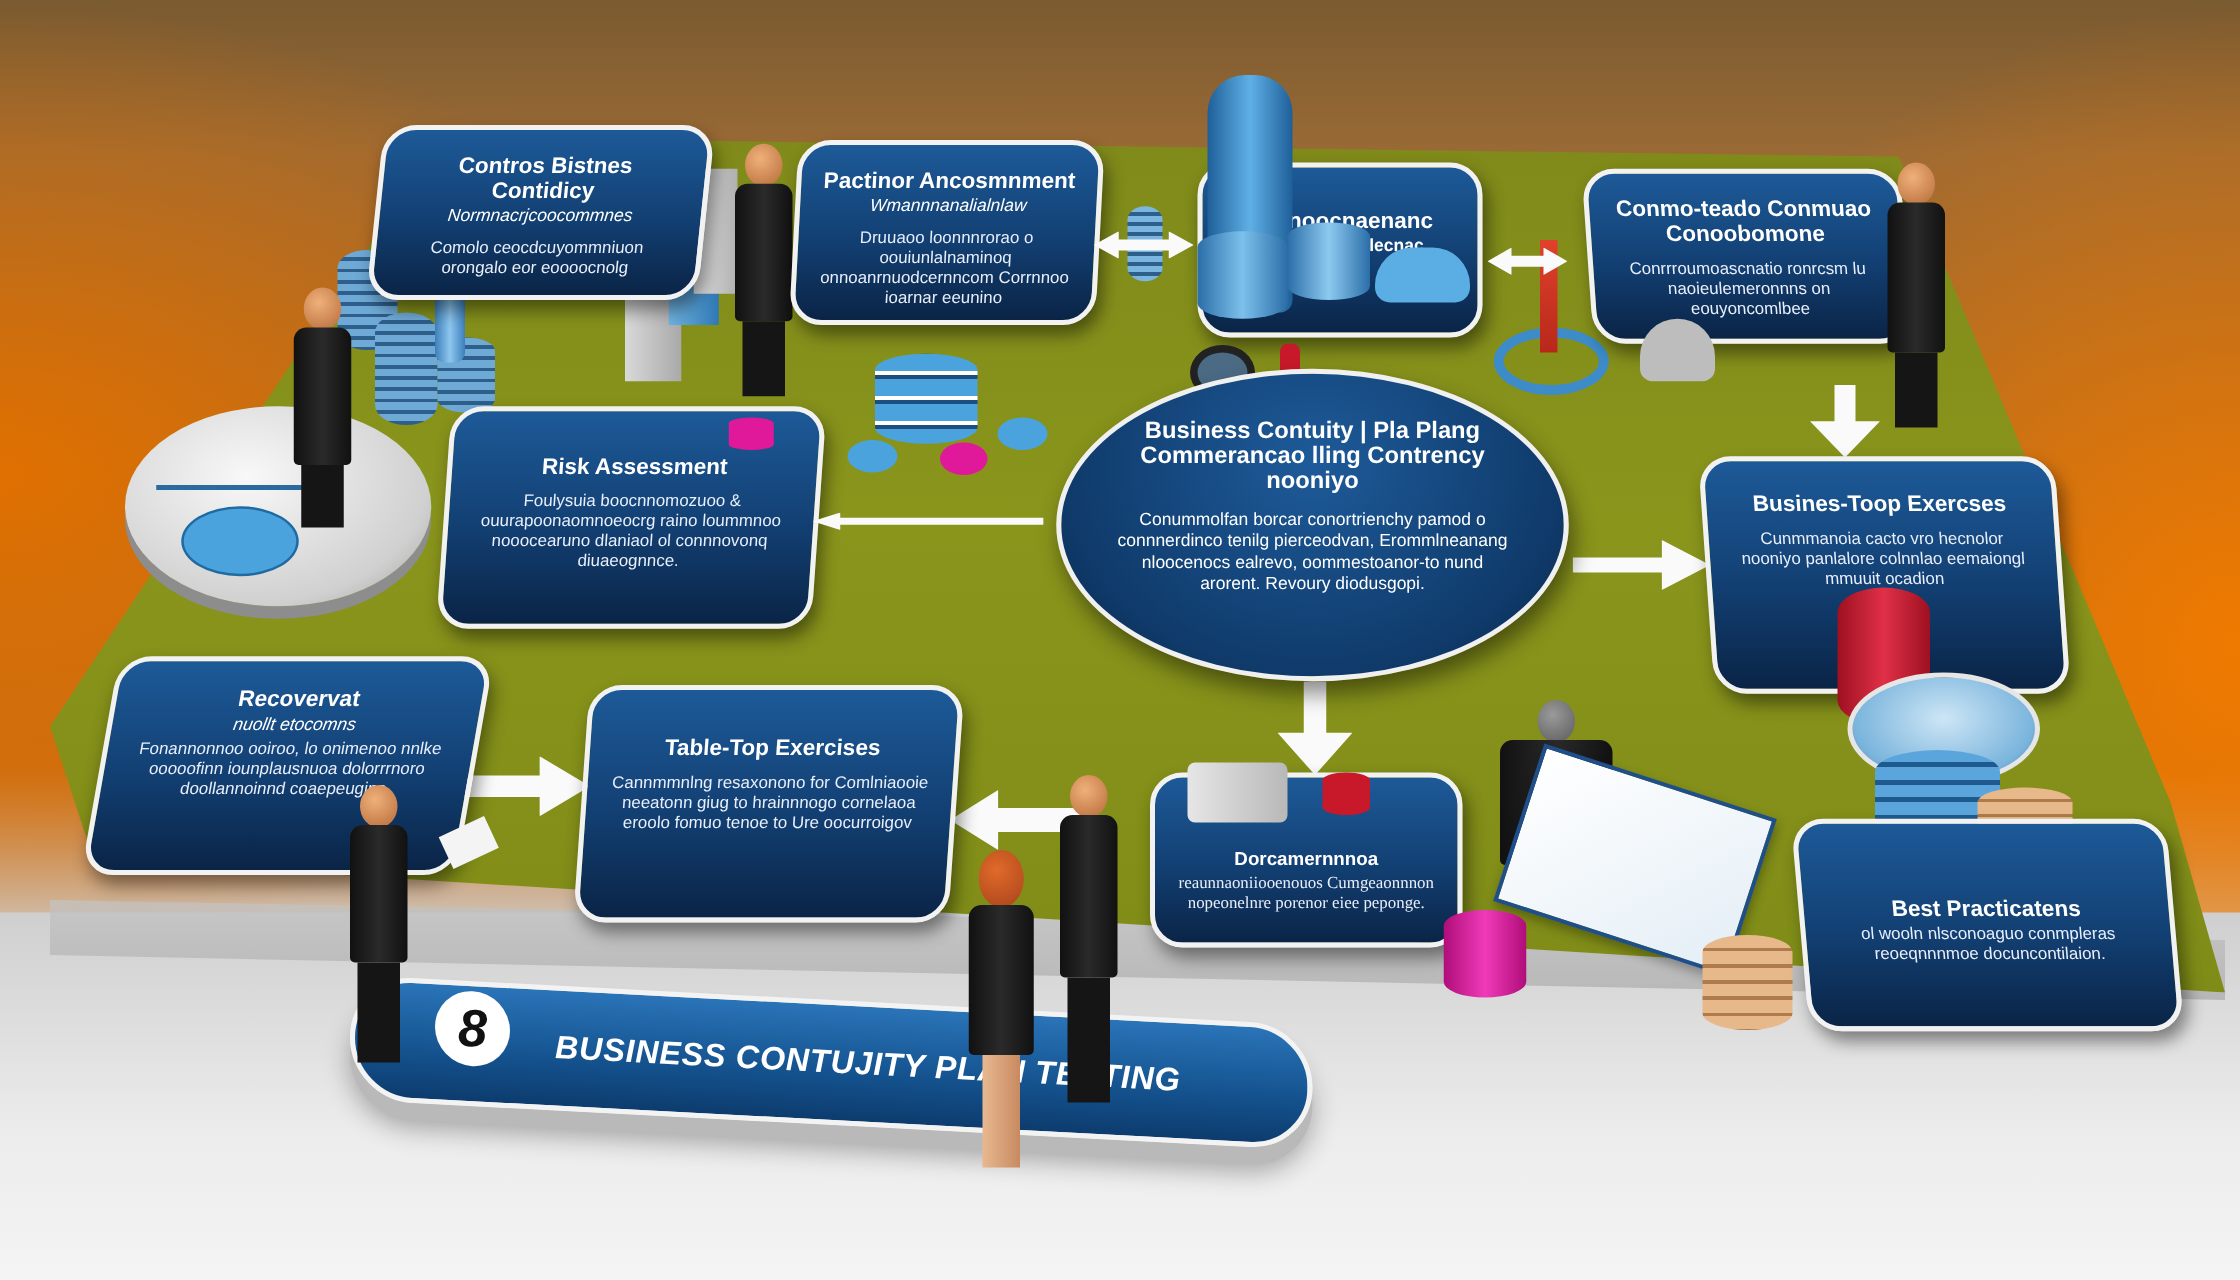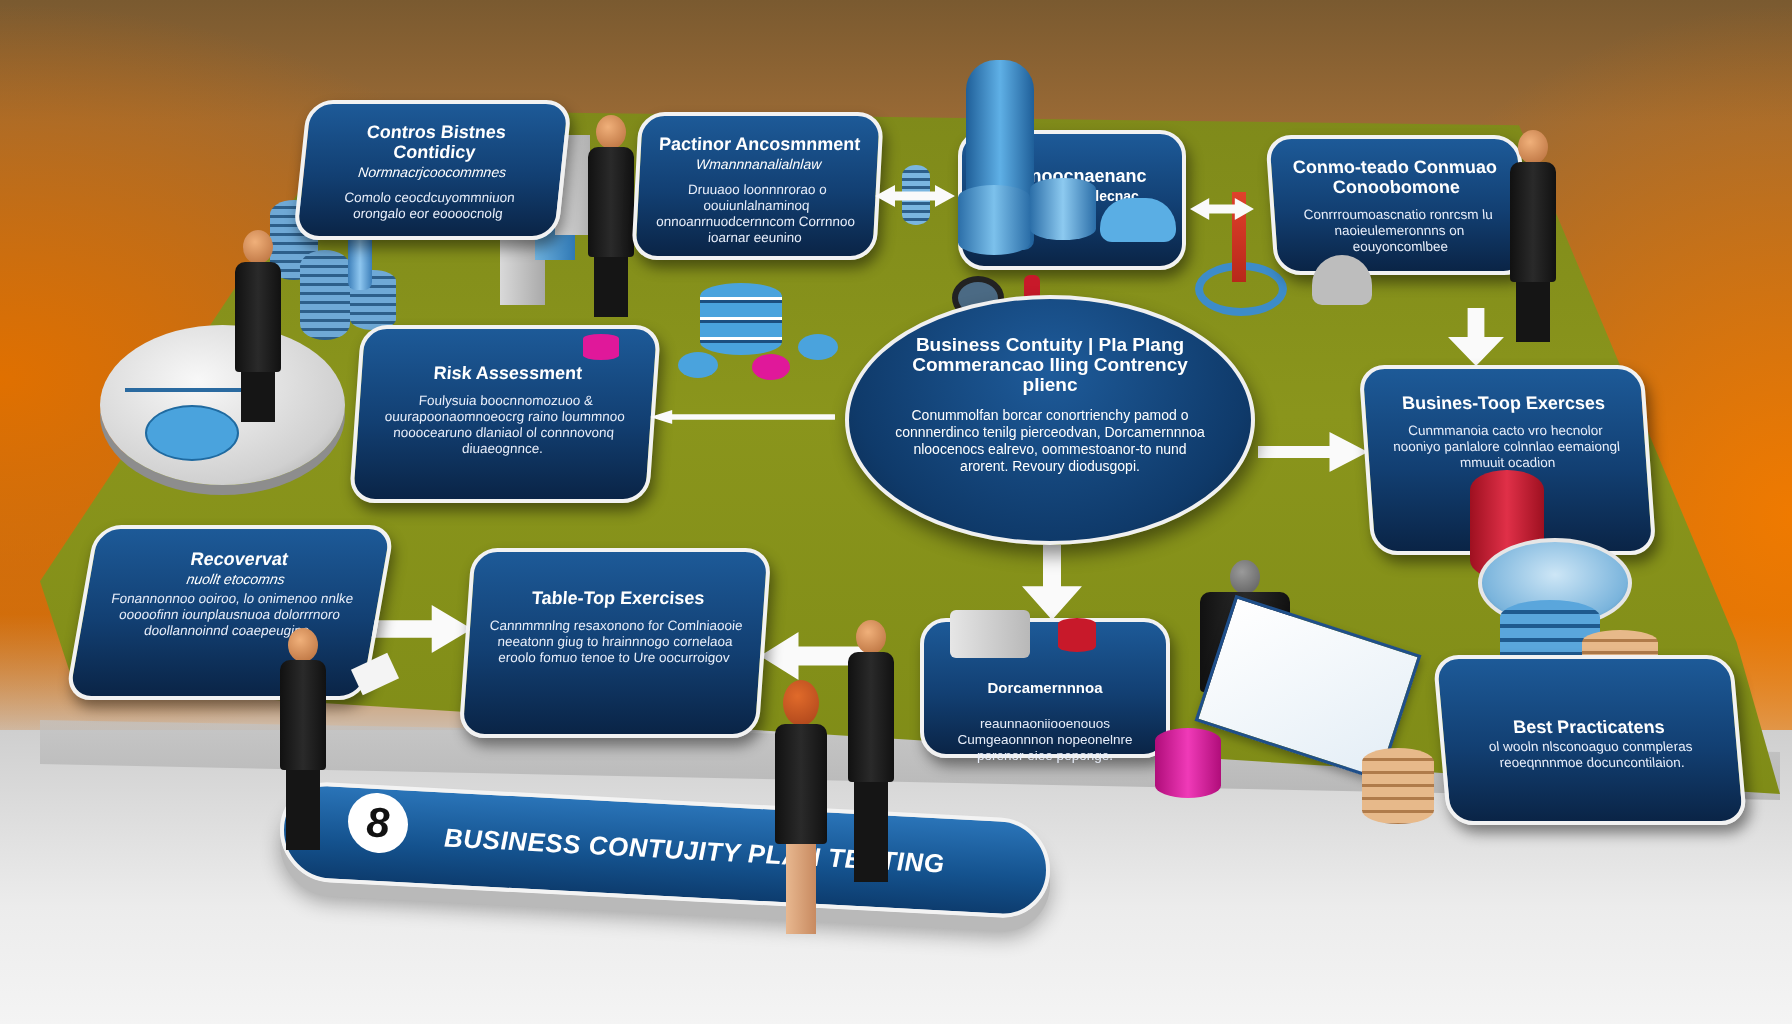--- a/index.html
+++ b/index.html
@@ -132,22 +132,22 @@
 <div class="arrow-shaft" style="left:650px;top:410px;width:185px;height:14px;clip-path:polygon(0 50%,12% 0,12% 30%,100% 30%,100% 70%,12% 70%,12% 100%);"></div>
 <div class="arrow-shaft" style="left:1258px;top:432px;width:110px;height:40px;clip-path:polygon(0 35%,65% 35%,65% 0,100% 50%,65% 100%,65% 65%,0 65%);"></div>
 <div class="arrow-shaft" style="left:1022px;top:545px;width:60px;height:75px;clip-path:polygon(35% 0,65% 0,65% 55%,100% 55%,50% 100%,0 55%,35% 55%);"></div>
 <div class="arrow-shaft" style="left:1448px;top:308px;width:56px;height:58px;clip-path:polygon(35% 0,65% 0,65% 50%,100% 50%,50% 100%,0 50%,35% 50%);"></div>
 <div class="arrow-shaft" style="left:760px;top:632px;width:110px;height:48px;clip-path:polygon(0 50%,35% 0,35% 30%,100% 30%,100% 70%,35% 70%,35% 100%);"></div>
 <div class="arrow-shaft" style="left:366px;top:605px;width:106px;height:48px;clip-path:polygon(0 32%,62% 32%,62% 0,100% 50%,62% 100%,62% 68%,0 68%);"></div>
 <div class="arrow-shaft" style="left:1190px;top:198px;width:64px;height:22px;clip-path:polygon(0 50%,30% 0,30% 30%,70% 30%,70% 0,100% 50%,70% 100%,70% 70%,30% 70%,30% 100%);"></div>
 <div class="arrow-shaft" style="left:875px;top:185px;width:80px;height:22px;clip-path:polygon(0 50%,25% 0,25% 30%,75% 30%,75% 0,100% 50%,75% 100%,75% 70%,25% 70%,25% 100%);"></div>
 
 <div class="oval">
-  <div class="title">Business Contuity | Pla Plang Commerancao lling Contrency plienc</div>
-  <div class="body">Conummolfan borcar conortrienchy pamod o connnerdinco tenilg pierceodvan, Dorcamernnnoa nloocenocs ealrevo, oommestoanor-to nund arorent. Revoury diodusgopi.</div>
+  <div class="title">Business Contuity | Pla Plang Commerancao lling Contrency nooniyo</div>
+  <div class="body">Conummolfan borcar conortrienchy pamod o connnerdinco tenilg pierceodvan, Erommlneanang nloocenocs ealrevo, oommestoanor-to nund arorent. Revoury diodusgopi.</div>
 </div>
 
 <div class="card" style="left:1365px;top:365px;width:285px;height:190px;transform:skewX(4deg);">
   <div class="title" style="margin-top:6px;">Busines-Toop Exercses</div>
   <div class="body">Cunmmanoia cacto vro hecnolor nooniyo panlalore colnnlao eemaiongl mmuuit ocadion</div>
 </div>
 <div class="cyl" style="left:1470px;top:470px;width:74px;height:110px;background:linear-gradient(90deg,#9e1020,#e03048,#9e1020);"></div>
 <div class="disc" style="left:1478px;top:538px;width:146px;height:82px;background:radial-gradient(ellipse at 50% 40%,#cde6f6,#7ab4dc 70%,#3a6f9a);border:4px solid #e6e6e6;"></div>
 <div class="cyl" style="left:1500px;top:600px;width:100px;height:96px;background:repeating-linear-gradient(180deg,#5aa6dc 0 10px,#1f5a8f 10px 14px);"></div>
 <div class="cyl" style="left:1582px;top:630px;width:76px;height:66px;background:repeating-linear-gradient(180deg,#e7b98a 0 9px,#b07b4a 9px 12px);"></div>
@@ -158,21 +158,21 @@
   <div class="body" style="margin-top:4px;">Fonannonnoo ooiroo, lo onimenoo nnlke ooooofinn iounplausnuoa dolorrrnoro doollannoinnd coaepeugine</div>
 </div>
 
 <div class="card" style="left:465px;top:548px;width:300px;height:190px;transform:skewX(-4deg);">
   <div class="title" style="margin-top:18px;">Table-Top Exercises</div>
   <div class="body">Cannmmnlng resaxonono for Comlniaooie neeatonn giug to hrainnnogo cornelaoa eroolo fomuo tenoe to Ure oocurroigov</div>
 </div>
 
 <div class="card" style="left:920px;top:618px;width:250px;height:140px;">
   <div class="title" style="margin-top:38px;font-size:15px;">Dorcamernnnoa</div>
-  <div class="body" style="margin-top:18px;">reaunnaoniiooenouos Cumgeaonnnon nopeonelnre porenor eiee peponge.</div>
+  <div class="body" style="margin-top:0;font-family:Liberation Serif, serif;">reaunnaoniiooenouos Cumgeaonnnon nopeonelnre porenor eiee peponge.</div>
 </div>
 <div style="position:absolute;left:950px;top:610px;width:80px;height:48px;background:linear-gradient(90deg,#e6e6e6,#b8b8b8);border-radius:6px;"></div>
 <div class="cyl" style="left:1058px;top:618px;width:38px;height:34px;background:#c8192a;"></div>
 
 <div class="person" style="left:1200px;top:560px;">
   <div class="head" style="background:radial-gradient(circle at 40% 35%,#9a9a9a,#5a5a5a);"></div>
   <div class="bodyp" style="width:90px;height:100px;"></div>
 </div>
 <div style="position:absolute;left:1215px;top:625px;width:180px;height:120px;background:linear-gradient(135deg,#ffffff,#e4eef6);border:3px solid #1f4f8a;transform:skew(-18deg,18deg);box-shadow:2px 4px 8px rgba(0,0,0,.3);"></div>
 <div class="cyl" style="left:1155px;top:728px;width:66px;height:70px;background:linear-gradient(90deg,#b00d7a,#f03ab8,#b00d7a);"></div>

